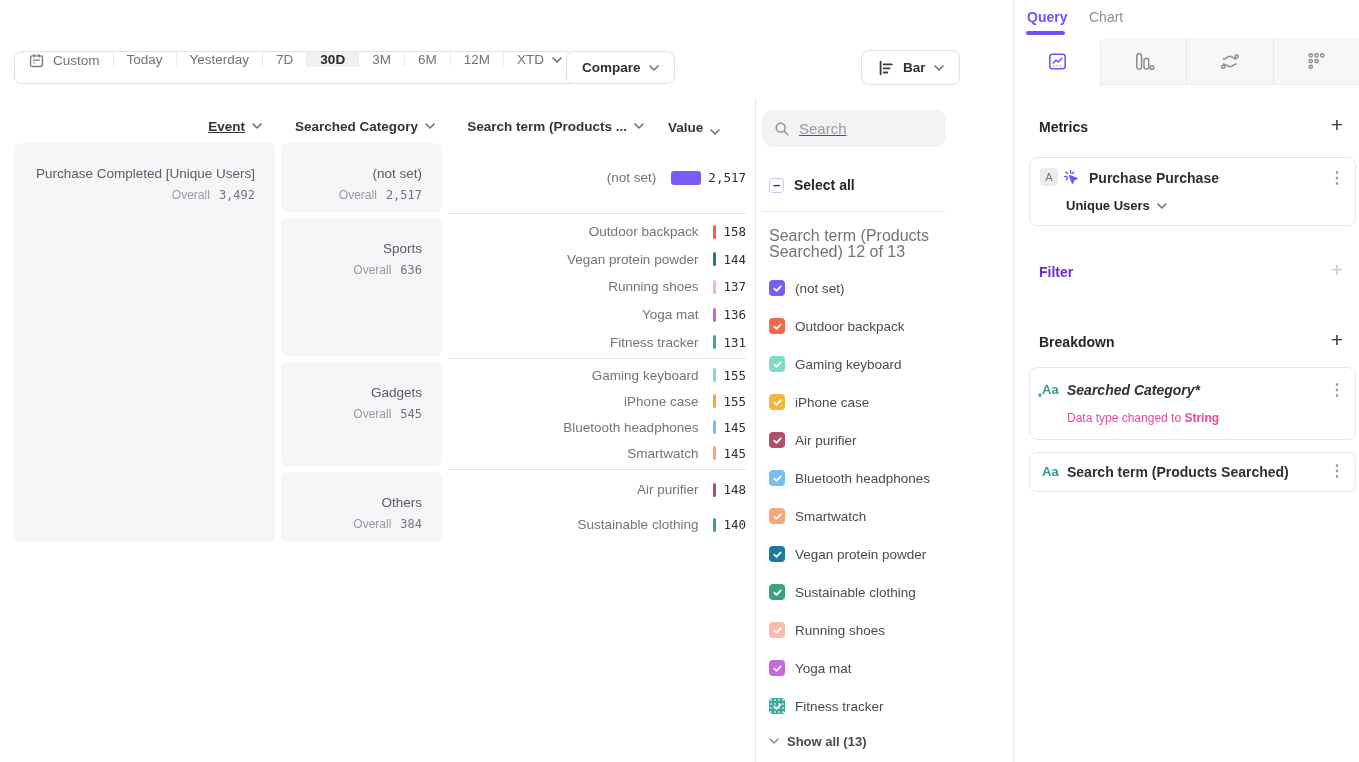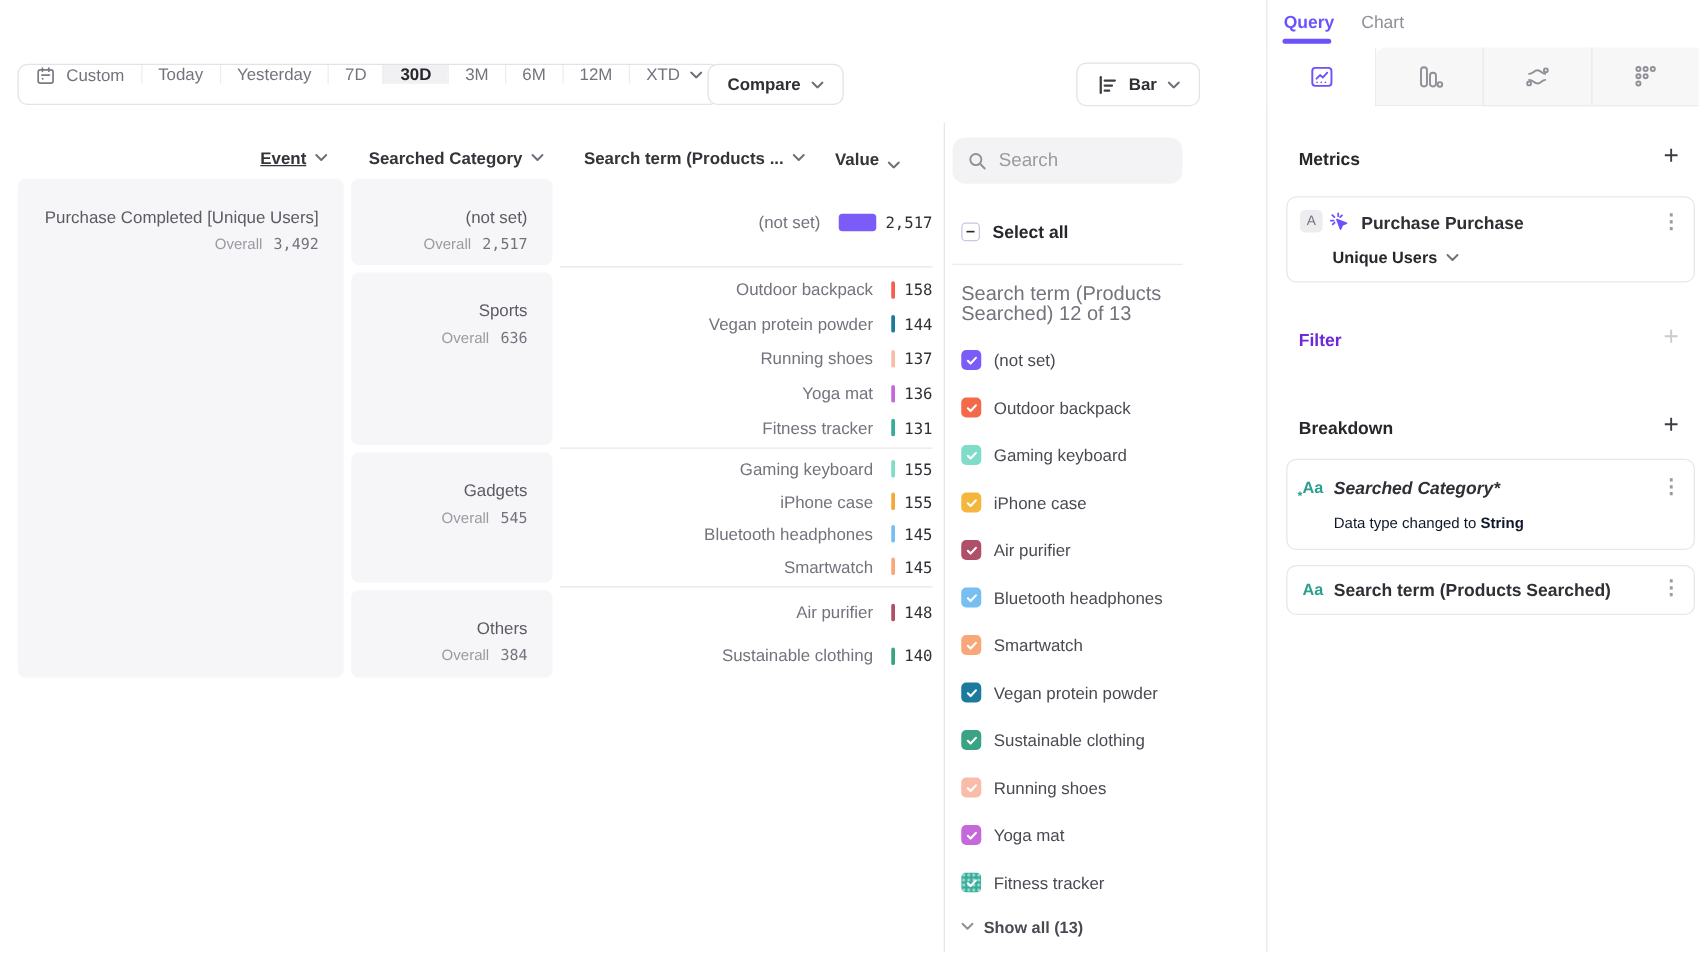--- a/index.html
+++ b/index.html
@@ -38,21 +38,21 @@
   .st-bar { display:inline-block; height:14px; border-radius:3px; flex:0 0 auto; }
   .st-val { font-size:12.5px; color:#2f2f35; margin-left:7px; }
   .hdiv { position:absolute; left:448px; width:298px; height:1px; background:#e7e7ea; }
 
   
   .vline { position:absolute; left:755px; top:98px; width:1px; height:664px; background:#e7e7ea; }
   .search-box { position:absolute; left:762px; top:110px; width:184px; height:37px;
     background:#f3f3f5; border-radius:10px; display:flex; align-items:center; gap:9px; padding:0 12px; }
   .search-box svg { width:16px; height:16px; stroke:#8f8f98; fill:none; stroke-width:1.7; stroke-linecap:round; }
   .search-box input { border:0; background:transparent; outline:none; width:130px;
-    font-size:15px; font-family:"Liberation Sans", sans-serif; color:#0f766e; }
+    font-size:15px; font-family:"Liberation Sans", sans-serif; color:#a21caf;text-decoration:underline; }
   .search-box input::placeholder { color:#9a9aa2; }
   .select-all { position:absolute; left:762px; top:176px; height:18px; display:flex;
     align-items:center; gap:10px; padding-left:7px; cursor:pointer; }
   .sa-box { width:15px; height:15px; border:1.5px solid #c9c6e6; border-radius:3.5px;
     background:#fff; display:flex; align-items:center; justify-content:center;
     font-size:13px; font-weight:700; color:#26262b; line-height:0; }
   .sa-label { font-size:14px; font-weight:700; color:#26262b; }
   .lg-divider { position:absolute; left:762px; top:211px; width:184px; height:1px; background:#ebebee; }
   .lg-title { position:absolute; left:769px; top:228px; width:162px; font-size:16px;
     line-height:16px; color:#73737d; }
@@ -98,21 +98,21 @@
     border-radius:4px; display:flex; align-items:center; justify-content:center;
     font-size:11px; color:#73737d; }
   .kebab { position:absolute; right:10px; font-size:16px; font-weight:700; color:#9a9aa2;
     cursor:pointer; line-height:1; }
   .card-title { position:absolute; font-size:14px; font-weight:700; color:#2f2f35; }
   .agg-row { position:absolute; left:36px; top:40px; display:flex; align-items:center; gap:7px;
     font-size:13px; font-weight:700; color:#26262b; cursor:pointer; }
   .prop-icon { position:absolute; width:20px; height:18px; font-size:13px; font-weight:700;
     color:#2e9e8f; }
   .prop-icon .star { position:absolute; left:-4px; bottom:-3px; font-size:10px; color:#2e9e8f; }
-  .bd-note { position:absolute; left:37px; top:43px; font-size:12px; color:#0f172a; }
+  .bd-note { position:absolute; left:37px; top:43px; font-size:12px; color:#ec4899; }
   .bd-note b { font-weight:700; }
   .ev-icon { position:absolute; width:17px; height:17px; }
 </style>
 </head>
 <body>
 
 <div class="screen">
 
   <div class="seg-group">
     <div class="seg">

